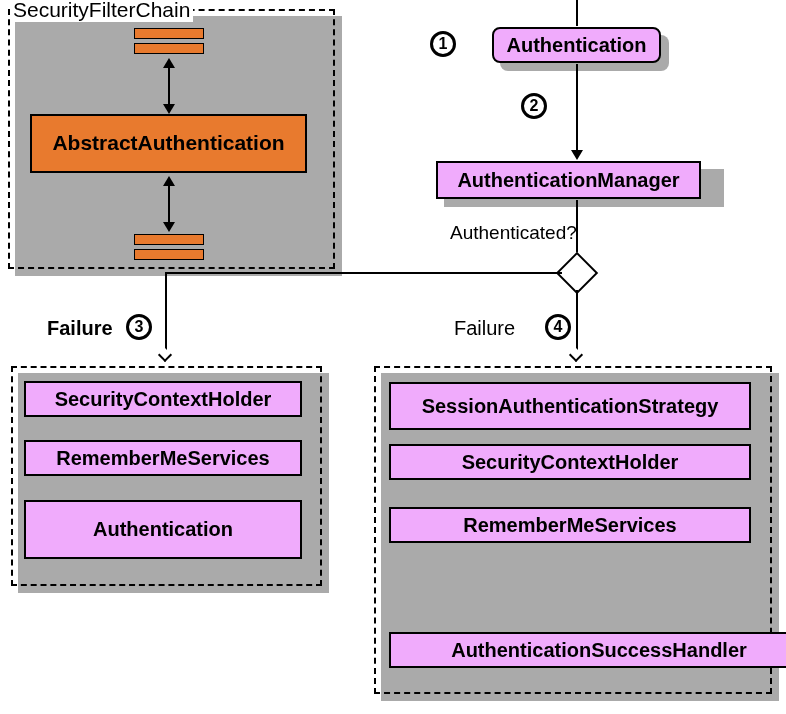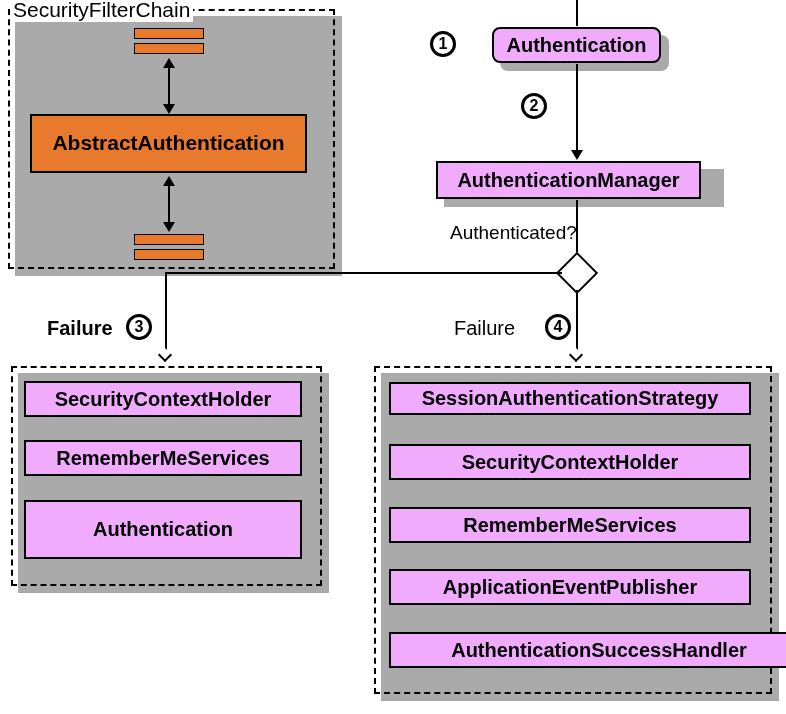--- a/index.html
+++ b/index.html
@@ -115,37 +115,34 @@
 
   <div class="box-shadow" style="left:32px; top:508px; width:278px; height:59px;"></div>
   <div class="box blue-box multiline" style="left:24px; top:500px; width:278px; height:59px; font-size:20px;">
     <span>Authentication</span>
   </div>
 
   <div class="dashed-box-shadow" style="left:381px; top:373px; width:398px; height:328px;"></div>
   <div class="dashed-box" style="left:374px; top:366px; width:398px; height:328px;"></div>
 
   <div class="box-shadow" style="left:397px; top:390px; width:362px; height:36px;"></div>
-  <div class="box blue-box" style="left:389px; top:382px; width:362px; height:33px; font-size:20px;">
+  <div class="box blue-box" style="left:389px; top:382px; width:362px; height:48px; font-size:20px;">
     <span>SessionAuthenticationStrategy</span>
   </div>
 
   <div class="box-shadow" style="left:397px; top:452px; width:362px; height:36px;"></div>
   <div class="box blue-box" style="left:389px; top:444px; width:362px; height:36px; font-size:20px;">
     <span>SecurityContextHolder</span>
   </div>
 
   <div class="box-shadow" style="left:397px; top:515px; width:362px; height:36px;"></div>
   <div class="box blue-box" style="left:389px; top:507px; width:362px; height:36px; font-size:20px;">
     <span>RememberMeServices</span>
   </div>
 
   <div class="box-shadow" style="left:397px; top:577px; width:362px; height:36px;"></div>
-  <div class="box blue-box" style="left:389px; top:569px; width:362px; height:36px; font-size:20px;">
-    <span>ApplicationEventPublisher</span>
-  </div>
 
   <div class="box-shadow" style="left:397px; top:640px; width:362px; height:36px;"></div>
   <div class="box blue-box" style="left:389px; top:632px; width:420px; height:36px; font-size:20px;">
     <span>AuthenticationSuccessHandler</span>
   </div>
 
 </div>
 
 </body></html>

